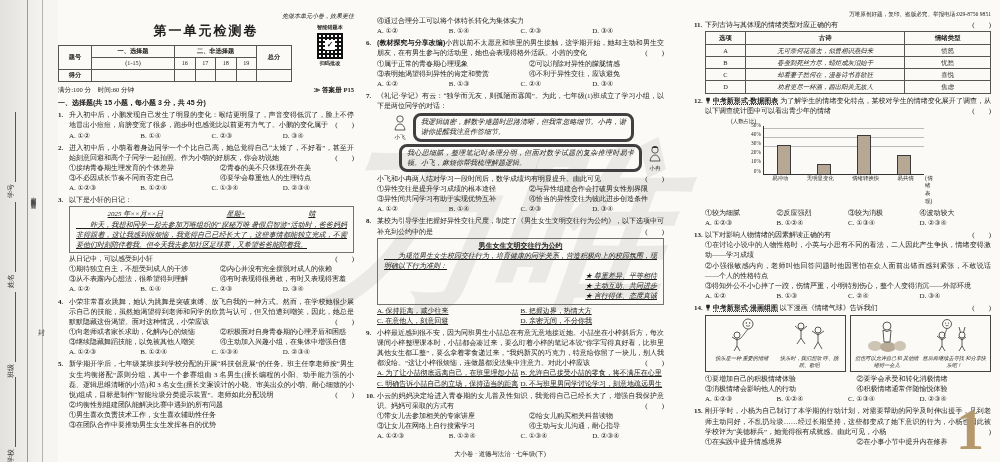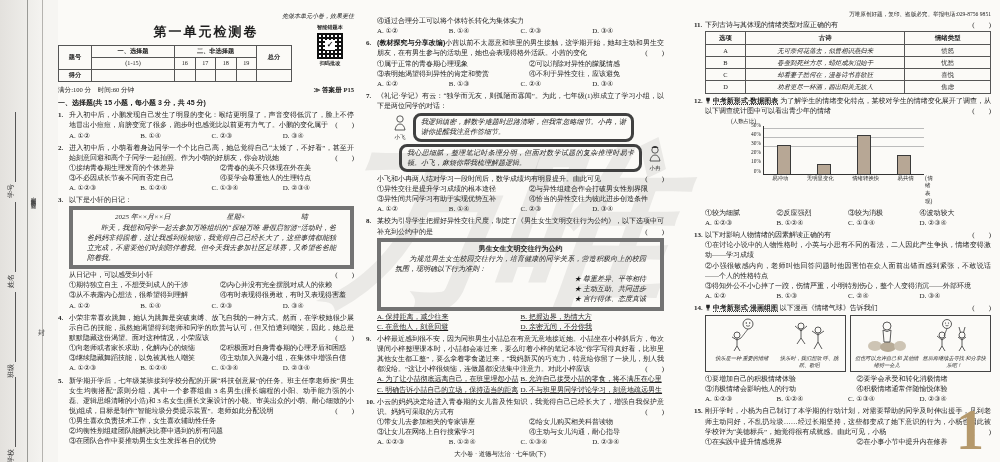--- a/index.html
+++ b/index.html
@@ -15,21 +15,21 @@
   .sealchar{position:absolute;left:38px;top:328px;font-size:7px;color:#444;}
   .wm{position:absolute;left:330px;top:110px;font-size:175px;font-weight:700;font-style:italic;
       color:rgba(90,90,90,0.10);letter-spacing:-10px;transform:skewX(-6deg);z-index:0;pointer-events:none;
       font-family:"Liberation Sans",sans-serif;}
   .col{position:absolute;font-size:7px;line-height:1.45;z-index:1;text-align:justify;}
   .col1{left:58px;top:12px;width:296px;}
   .col2{left:366px;top:16px;width:298px;}
   .col3{left:694px;top:10px;width:297px;}
   
   .topnote{font-size:6px;font-style:italic;text-align:right;color:#222;}
-  .title{font-size:13px;font-weight:700;text-align:center;margin:2px 0 3px;font-family:Liberation Serif, serif;letter-spacing:2px;}
+  .title{font-size:13px;font-weight:700;text-align:center;margin:2px 0 3px;font-family:Liberation Mono, monospace;letter-spacing:2px;}
   .scoretbl{border-collapse:collapse;width:234px;font-size:6.2px;}
   .scoretbl td{border:1px solid #555;text-align:center;padding:1px 2px;height:9px;}
   .scoretbl .hd{font-weight:700;}
   .qrwrap{position:absolute;right:2px;top:12px;width:44px;text-align:center;font-size:5.2px;font-weight:700;}
   .qr{width:26px;height:26px;margin:1px auto;position:relative;
       background:repeating-linear-gradient(0deg,#111 0 2px,transparent 2px 4px),
                  repeating-linear-gradient(90deg,#111 0 2px,#fff 2px 4px);}
   .qr .chk{position:absolute;left:8px;top:7px;width:10px;height:10px;background:#fff;font-size:8px;line-height:10px;}
   .examline{display:flex;justify-content:space-between;margin-top:3px;font-size:6.6px;}
   .examline .ref{font-weight:700;}
@@ -40,21 +40,21 @@
   .stem{margin:0;}
   .br{float:right;}
   .opts2{display:grid;grid-template-columns:53% 47%;}
   .row4{display:flex;}
   .row4 span{width:25%;}
   .row2{display:grid;grid-template-columns:50% 50%;text-decoration:underline;}
   .tagb{font-weight:700;font-family:"Liberation Sans",sans-serif;}
   .tagu{font-weight:700;border-bottom:1px dotted #333;font-family:"Liberation Sans",sans-serif;}
   .ticon{display:inline-block;width:6px;height:7px;vertical-align:-1px;}
   
-  .boxb{border:4px solid #737373;padding:2px 14px;margin:1px 0;}
+  .boxb{border:1px solid #737373;padding:2px 6px;margin:1px 0;text-decoration:underline;}
   .diary-top{display:flex;justify-content:space-around;font-style:italic;}
   .hand{font-style:italic;}
   .pact-t{text-align:center;font-weight:700;font-family:"Liberation Sans",sans-serif;}
   .pact-r{text-align:right;font-style:italic;}
   
   .dlgrow{position:relative;margin:2px 0;}
   .avL{position:absolute;left:14px;top:2px;width:18px;text-align:center;font-size:5.5px;}
   .avR{position:absolute;right:0px;top:2px;width:18px;text-align:center;font-size:5.5px;}
   .bub{border:3px solid #404040;border-radius:8px;padding:1px 5px;font-style:italic;}
   .bubL{margin-left:36px;margin-right:30px;}
@@ -227,22 +227,22 @@
           <span>B. ①②④</span>
           <span>C. ①③④</span>
           <span>D. ②③④</span>
       </div>
     </div>
 
     <div class="q">
       <span class="qn">5.</span>
       <p class="stem"><span>新学期开学后，七年级某班接到学校分配的开展“科技创意展”的任务。班主任李老师按“男生女生均衡搭配”原则分组，其中一个参赛组由 3 名男生(擅长编程的小阳、动手能力强的小磊、逻辑思维清晰的小浩)和 3 名女生(擅长文案设计的小晓、审美出众的小萌、耐心细致的小悦)组成，目标是制作“智能垃圾分类提示装置”。老师如此分配说明</span><span class="br">(　　)</span></p>
       <div>
+        <div>②均衡性别组建团队能解决比赛中遇到的所有问题</div>
         <div>①男生喜欢负责技术工作，女生喜欢辅助性任务</div>
-        <div>②均衡性别组建团队能解决比赛中遇到的所有问题</div>
         <div>③在团队合作中要推动男生女生发挥各自的优势</div>
       </div>
     </div>
   </div>
 
   <div class="col col2">
     <div class="q" style="margin-top:0">
       <div>④通过合理分工可以将个体特长转化为集体实力</div>
       <div class="row4">
         <span>A. ①②</span>

